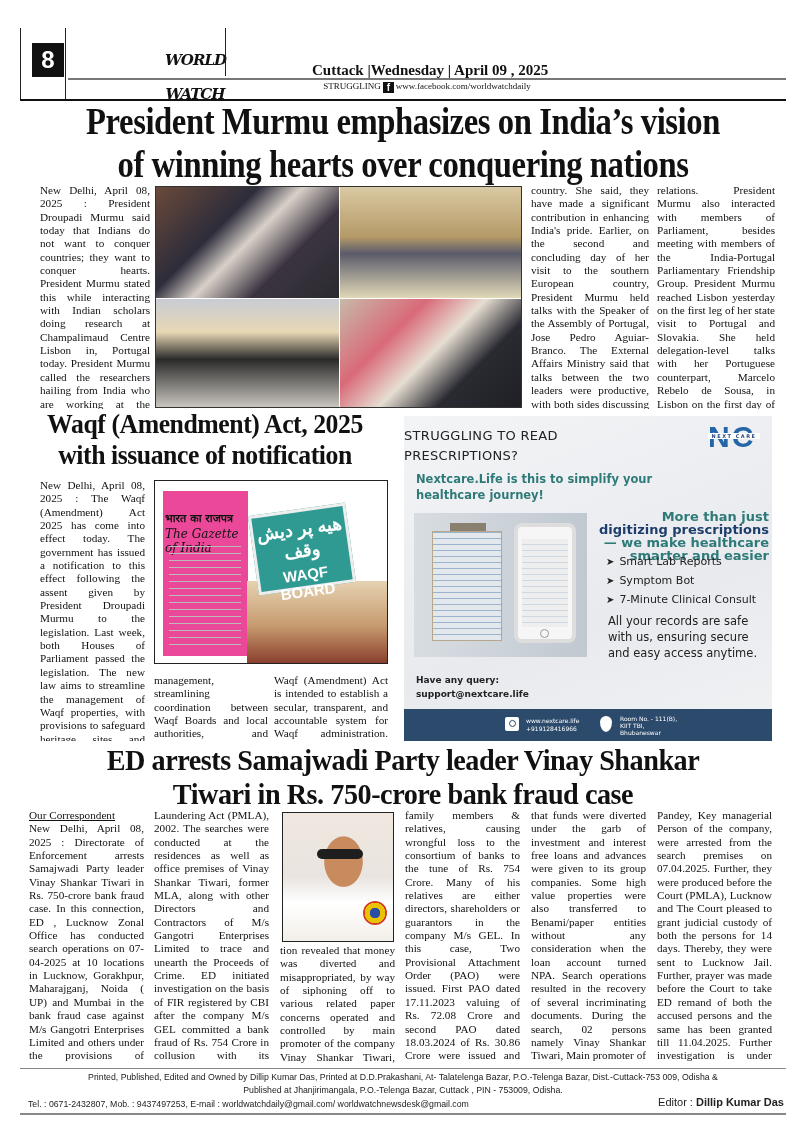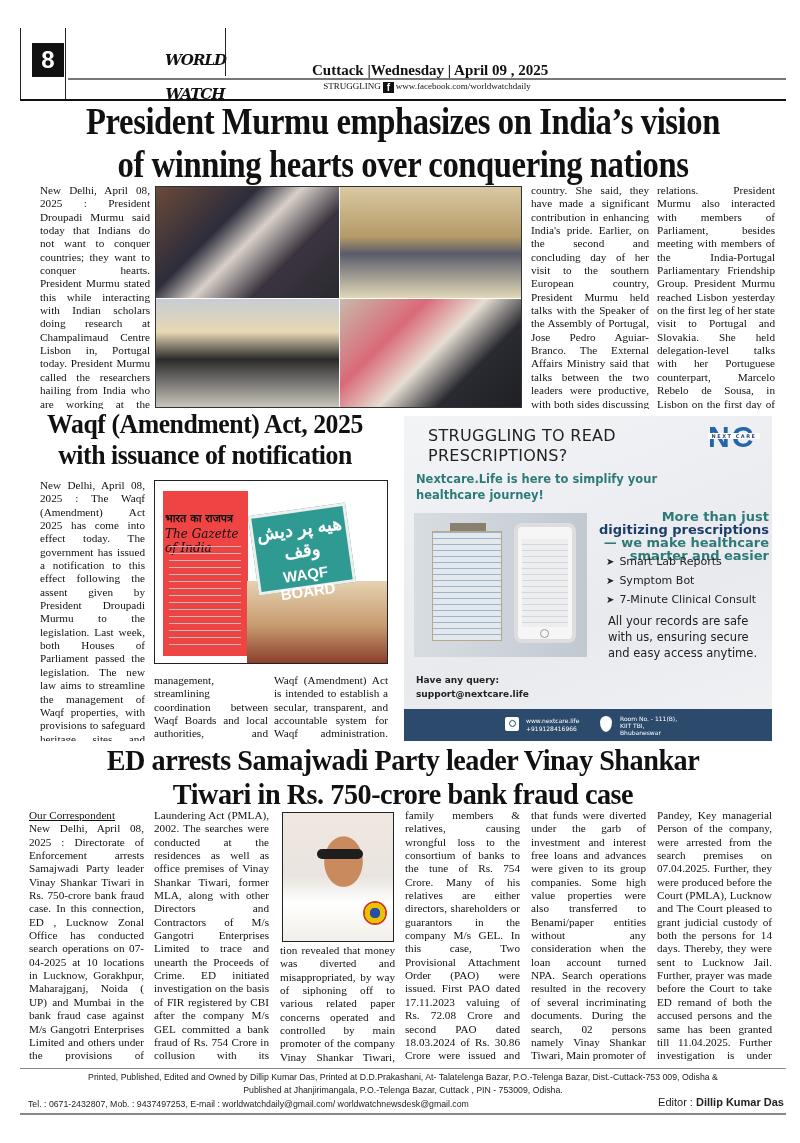--- a/index.html
+++ b/index.html
@@ -36,40 +36,40 @@
   
   .photo { position: absolute; overflow: hidden; border: 1px solid #333; }
   .photo-murmu { left: 155px; top: 186px; width: 367px; height: 222px; background: #fff; }
   .pm-q { position: absolute; }
   .q1 { left: 0; top: 0; width: 183px; height: 111px; background: linear-gradient(135deg, #6b4a3a 0%, #2c2c3a 35%, #d8d0c8 50%, #3b3440 70%, #2a2a30 100%); }
   .q2 { left: 184px; top: 0; width: 183px; height: 111px; background: linear-gradient(180deg, #d9c9a2 0%, #b59a68 45%, #5a5b6a 60%, #e1d8b8 100%); }
   .q3 { left: 0; top: 112px; width: 183px; height: 110px; background: linear-gradient(180deg, #c9ccd4 0%, #e7d8b5 30%, #2a2a2a 55%, #d0ccc4 100%); }
   .q4 { left: 184px; top: 112px; width: 183px; height: 110px; background: linear-gradient(135deg, #c7b9a8 0%, #d96a78 30%, #e6ded2 50%, #2a2a32 70%, #1e1e24 100%); }
 
   .photo-waqf { left: 154px; top: 480px; width: 234px; height: 184px; background: #fff; border: 1.5px solid #222; }
-  .gazette { position: absolute; left: 8px; top: 10px; width: 85px; height: 165px; background: #ef4444; }
+  .gazette { position: absolute; left: 8px; top: 10px; width: 85px; height: 165px; background: #ec4899; }
   .gazette-title { position: absolute; left: 2px; top: 22px; width: 82px; font-family: "DejaVu Serif", serif; font-size: 11px; font-weight: bold; line-height: 12px; }
   .gazette-sub { position: absolute; left: 2px; top: 36px; width: 82px; font-family: "DejaVu Serif", serif; font-size: 12px; font-style: italic; }
   .gazette-lines { position: absolute; left: 6px; top: 55px; width: 72px; height: 100px;
     background: repeating-linear-gradient(180deg, #bbb 0, #bbb 1px, transparent 1px, transparent 7px); }
   .building { position: absolute; left: 92px; top: 100px; width: 140px; height: 82px; background: linear-gradient(180deg, #e6d2b2 0%, #c69a6e 55%, #8a3f2d 100%); }
   .waqf-sign { position: absolute; left: 98px; top: 28px; width: 98px; height: 80px; background: #2f9a92; border: 3px solid #eee; transform: rotate(-8deg);
     color: #fff; font-family: "Liberation Sans", sans-serif; font-weight: bold; font-size: 15px; text-align: center; }
   .waqf-urdu { display: block; font-size: 18px; margin-top: 6px; }
   .waqf-eng { display: block; margin-top: 4px; }
 
   .photo-tiwari { left: 282px; top: 812px; width: 112px; height: 130px; border: 1.5px solid #222;
     background: radial-gradient(ellipse at 55% 38%, #c98a5e 0 22%, transparent 23%), linear-gradient(180deg, #f0e8e0 0%, #e9e4df 50%, #fff 70%, #f3efe9 100%); }
   .tiwari-glasses { position: absolute; left: 34px; top: 36px; width: 46px; height: 10px; background: #1e1e1e; border-radius: 5px; }
   .tiwari-badge { position: absolute; left: 80px; top: 88px; width: 24px; height: 24px; border-radius: 50%; background: radial-gradient(circle, #2b4da8 0 30%, #e9c200 31% 60%, #d23a2a 61%); }
 
   
   .ad { position: absolute; left: 404px; top: 416px; width: 368px; height: 325px;
     background: linear-gradient(160deg, #f3f4f6 0%, #e8eaee 60%, #f1f2f4 100%); font-family: "DejaVu Sans", sans-serif; overflow: hidden; }
-  .ad-title { position: absolute; left: 24px; top: 10px; width: 250px; font-size: 16px; line-height: 20px; color: #222; letter-spacing: 0.3px; }
+  .ad-title { position: absolute; left: 0; top: 10px; width: 250px; font-size: 13px; line-height: 20px; color: #222; letter-spacing: 0.3px; }
   .ad-sub { position: absolute; left: 12px; top: 55px; width: 300px; font-size: 11.5px; line-height: 16px; color: #2e7a78; font-weight: bold; }
   .ad-logo { position: absolute; right: 12px; top: 6px; width: 52px; height: 30px; }
   .ad-logo-nc { font-family: "Liberation Sans", sans-serif; font-size: 30px; font-weight: bold; color: #2566a8; line-height: 30px; letter-spacing: 2px; }
   .ad-logo-text { position: absolute; left: 0; top: 11px; width: 52px; font-size: 5px; font-weight: bold; color: #2a4a7a; text-align: center; letter-spacing: 1.5px; background: #fff; }
   .ad-photo { position: absolute; left: 10px; top: 97px; width: 173px; height: 144px; background: linear-gradient(90deg, #d8dde2 0%, #c0c8d0 100%); }
   .ad-clip { position: absolute; left: 18px; top: 18px; width: 70px; height: 110px; background: #e3e8ec;
     background-image: repeating-linear-gradient(180deg, #9bb3cc 0, #9bb3cc 1px, transparent 1px, transparent 6px); border: 1px solid #b8a88a; }
   .ad-clip-top { position: absolute; left: 36px; top: 10px; width: 36px; height: 10px; background: #8a8070; }
   .ad-phone { position: absolute; left: 100px; top: 10px; width: 62px; height: 120px; background: #f6f6f6; border: 4px solid #ddd; border-radius: 8px; }
   .ad-phone-screen { position: absolute; left: 4px; top: 12px; width: 46px; height: 88px; background: repeating-linear-gradient(180deg, #eee 0, #eee 5px, #cfd7e2 5px, #cfd7e2 6px); }
@@ -152,21 +152,21 @@
 
 <div class="ad">
   <div class="ad-title">
     <div>STRUGGLING TO READ</div>
     <div>PRESCRIPTIONS?</div>
   </div>
   <div class="ad-logo">
     <div class="ad-logo-nc">NC</div>
     <div class="ad-logo-text">NEXT CARE</div>
   </div>
-  <div class="ad-sub">Nextcare.Life is here to simplify your healthcare journey!</div>
+  <div class="ad-sub">Nextcare.Life is this to simplify your healthcare journey!</div>
   <div class="ad-photo">
     <div class="ad-clip-top"></div>
     <div class="ad-clip"></div>
     <div class="ad-phone">
       <div class="ad-phone-screen"></div>
       <div class="ad-phone-btn"></div>
     </div>
   </div>
   <div class="ad-more">
     <span>More than just </span><b>digitizing prescriptions</b><span> — we make healthcare smarter and easier</span>

